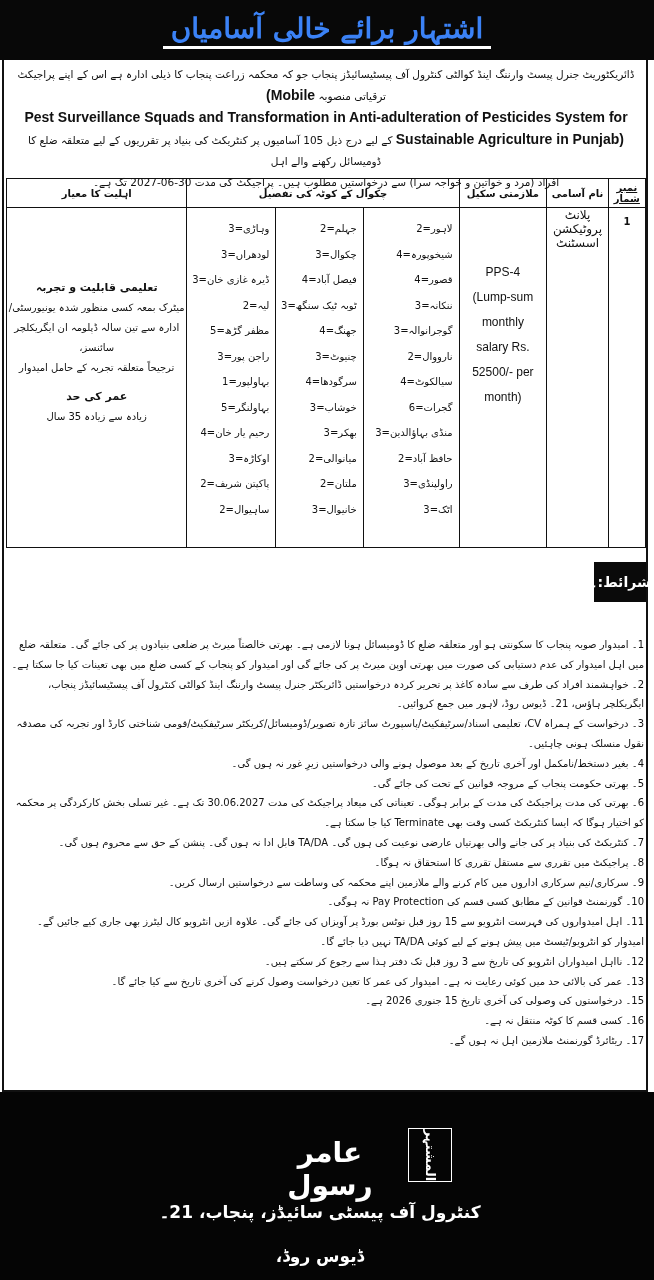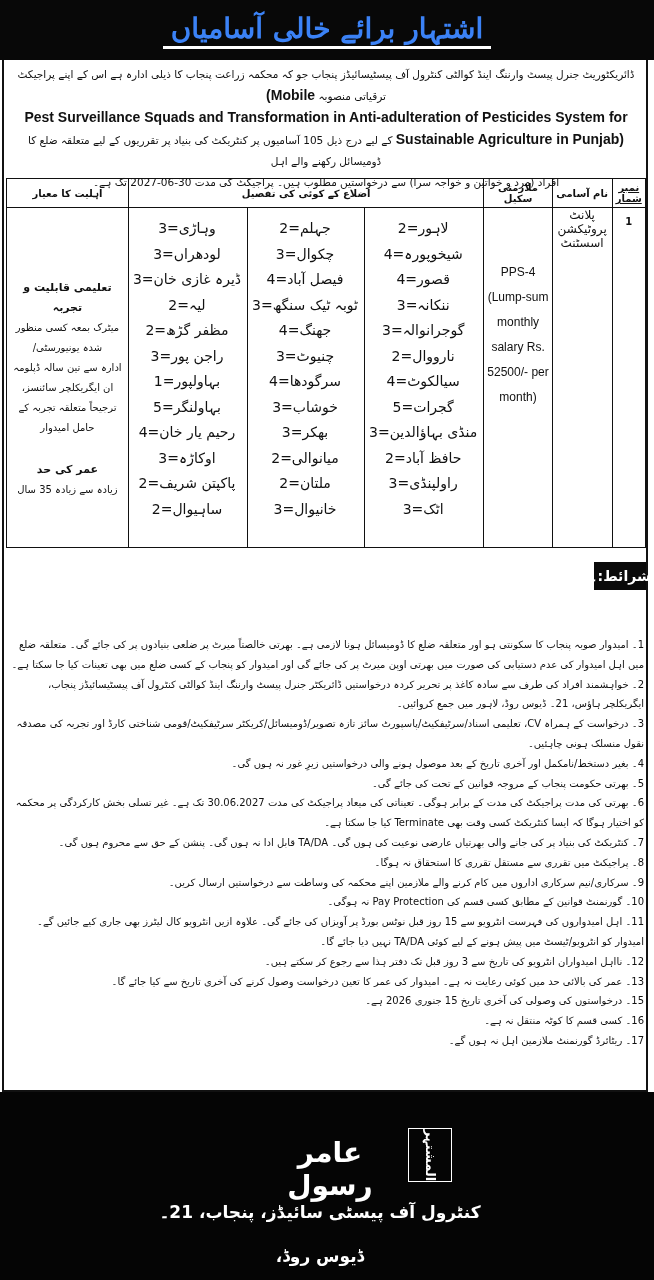--- a/index.html
+++ b/index.html
@@ -34,26 +34,26 @@
   table.vac th, table.vac td { border:1.5px solid #111; vertical-align:top; }
   table.vac th { height:26px; font-weight:bold; font-size:10px; vertical-align:middle; }
   .c-no { width:34px; text-align:center;text-decoration:underline; }
   .c-post { width:58px; text-align:center; }
   .c-scale { width:84px; text-align:center; }
   .c-qual { width:176px; text-align:center;border-radius:11px; }
   td.no { text-align:center; font-weight:bold; padding-top:8px; }
   td.post { text-align:center; vertical-align:middle; font-size:12px; padding:0 4px; }
   td.scale { vertical-align:top; padding-top:52px; text-align:center; font-family:"Liberation Sans", sans-serif; font-size:12px; line-height:25px; direction:ltr; }
   td.dist { padding:8px 6px 0 4px; }
-  td.dist div { font-size:14px; line-height:25.5px; white-space:nowrap; text-align:center; }
+  td.dist div { font-size:10px; line-height:25.5px; white-space:nowrap; text-align:right; }
   td.qual { vertical-align:top; padding-top:70px; font-size:10px; line-height:20px; text-align:center; }
   td.qual .h { font-weight:bold; font-size:11px; }
 
   .cond-head {
-    position:absolute; right:8px; top:562px; width:52px; height:28px;
+    position:absolute; right:8px; top:562px; width:52px; height:40px;
     background:#0a0a0a; color:#fff; font-weight:bold; font-size:14px; direction:rtl;
     display:flex; align-items:center; justify-content:center;
   }
   .conditions {
     position:absolute; left:8px; top:612px; width:636px;
     direction:rtl; font-size:10px; line-height:19.8px;margin-top:23px;
   }
   .conditions p { margin:0; text-align:right; }
 
   .footer {
@@ -92,21 +92,21 @@
     </p>
     <p>افراد (مرد و خواتین و خواجہ سرا) سے درخواستیں مطلوب ہیں۔ پراجیکٹ کی مدت 30-06-2027 تک ہے۔</p>
   </div>
 
   <table class="vac">
     <thead>
       <tr>
         <th class="c-no">نمبر شمار</th>
         <th class="c-post">نام آسامی</th>
         <th class="c-scale">ملازمتی سکیل</th>
-        <th colspan="3">اضلاع کے کوئی کی تفصیل</th>
+        <th colspan="3">چکوال کے کوٹہ کی تفصیل</th>
         <th class="c-qual">اہلیت کا معیار</th>
       </tr>
     </thead>
     <tbody>
       <tr>
         <td class="no">1</td>
         <td class="post">پلانٹ پروٹیکشن اسسٹنٹ</td>
         <td class="scale">
           <div>PPS-4</div>
           <div>(Lump-sum</div>
@@ -116,21 +116,21 @@
           <div>month)</div>
         </td>
         <td class="dist" style="width:84px">
           <div>لاہور=2</div>
           <div>شیخوپورہ=4</div>
           <div>قصور=4</div>
           <div>ننکانہ=3</div>
           <div>گوجرانوالہ=3</div>
           <div>نارووال=2</div>
           <div>سیالکوٹ=4</div>
-          <div>گجرات=5</div>
+          <div>گجرات=6</div>
           <div>منڈی بہاؤالدین=3</div>
           <div>حافظ آباد=2</div>
           <div>راولپنڈی=3</div>
           <div>اٹک=3</div>
         </td>
         <td class="dist" style="width:64px">
           <div>جہلم=2</div>
           <div>چکوال=3</div>
           <div>فیصل آباد=4</div>
           <div>ٹوبہ ٹیک سنگھ=3</div>
@@ -141,35 +141,35 @@
           <div>بھکر=3</div>
           <div>میانوالی=2</div>
           <div>ملتان=2</div>
           <div>خانیوال=3</div>
         </td>
         <td class="dist" style="width:72px">
           <div>وہاڑی=3</div>
           <div>لودھراں=3</div>
           <div>ڈیرہ غازی خان=3</div>
           <div>لیہ=2</div>
-          <div>مظفر گڑھ=2</div>
+          <div>مظفر گڑھ=5</div>
           <div>راجن پور=3</div>
           <div>بہاولپور=1</div>
           <div>بہاولنگر=5</div>
           <div>رحیم یار خان=4</div>
           <div>اوکاڑہ=3</div>
           <div>پاکپتن شریف=2</div>
           <div>ساہیوال=2</div>
         </td>
         <td class="qual">
           <div class="h">تعلیمی قابلیت و تجربہ</div>
           <div>میٹرک بمعہ کسی منظور شدہ یونیورسٹی/</div>
           <div>ادارہ سے تین سالہ ڈپلومہ ان ایگریکلچر سائنسز،</div>
           <div>ترجیحاً متعلقہ تجربہ کے حامل امیدوار</div>
-          <div class="h" style="margin-top:22px">عمر کی حد</div>
+          <div class="h" style="margin-top:9px">عمر کی حد</div>
           <div>زیادہ سے زیادہ 35 سال</div>
         </td>
       </tr>
     </tbody>
   </table>
 
   <div class="cond-head">شرائط:۔</div>
 
   <div class="conditions">
     <p>1۔ امیدوار صوبہ پنجاب کا سکونتی ہو اور متعلقہ ضلع کا ڈومیسائل ہونا لازمی ہے۔ بھرتی خالصتاً میرٹ پر ضلعی بنیادوں پر کی جائے گی۔ متعلقہ ضلع میں اہل امیدوار کی عدم دستیابی کی صورت میں بھرتی اوپن میرٹ پر کی جائے گی اور امیدوار کو پنجاب کے کسی ضلع میں بھی تعینات کیا جا سکتا ہے۔</p>

